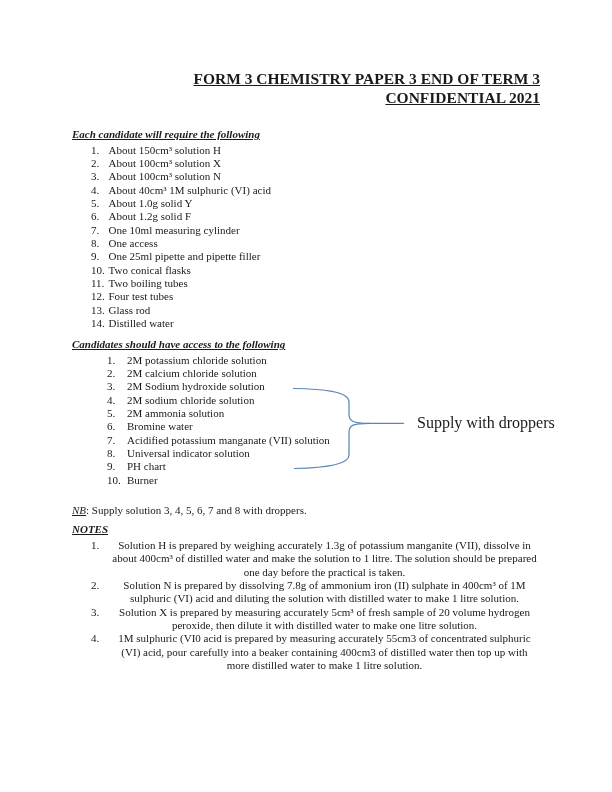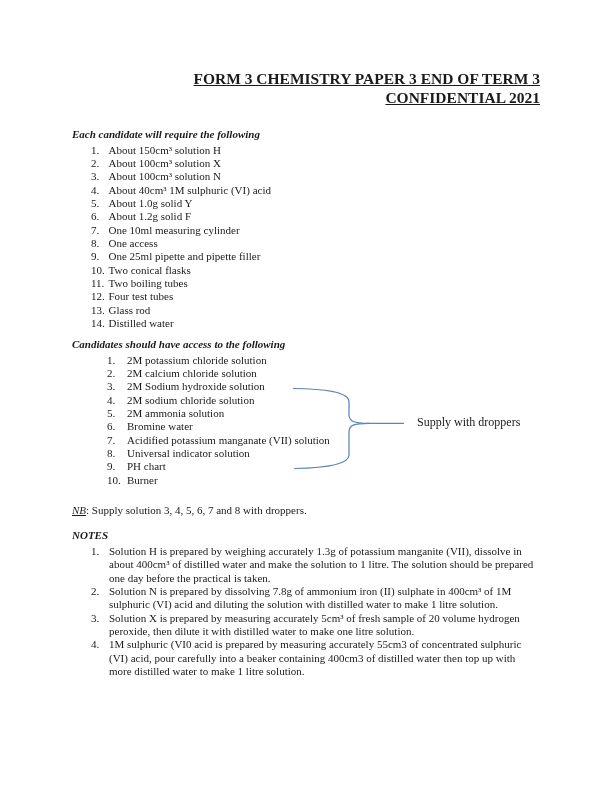--- a/index.html
+++ b/index.html
@@ -4,37 +4,37 @@
 <style>
   html,body { margin:0; padding:0; background:#ffffff; }
   .page {
     position:relative; width:612px; height:792px; background:#ffffff;
     color:#1a1a1a; font-family:"Liberation Serif", serif;
     font-size:11px; line-height:13.35px; overflow:hidden;
   }
   .content { position:absolute; left:72px; top:70px; width:468px; }
   .title { text-align:right; font-weight:bold; font-size:15.5px; line-height:18.6px; }
   .title .u { text-decoration:underline; }
-  .sec-heading { font-weight:bold; font-style:italic; }
+  .sec-heading { font-weight:bold; font-style:italic; text-decoration:underline; }
   .h-a { margin-top:21px; }
   .h-b { margin-top:8px; }
-  .h-notes { margin-top:12px; }
+  .h-notes { margin-top:6px; }
   .list { margin-top:2px; }
   .row { display:flex; align-items:flex-start; }
   .l1 .row { padding-left:19px; }
   .l1 .num { width:17.5px; flex:none; }
   .l2 .row { padding-left:35px; }
   .l2 .num { width:20px; flex:none; }
   .notes .row { padding-left:19px; }
   .notes .num { width:18px; flex:none; }
-  .notes .txt { width:434px; }
+  .notes .txt { width:434px;text-align:center; }
   .nb-line { margin-top:17px; }
   .nb-label { font-weight:normal; font-style:italic; text-decoration:underline; }
   .brace-layer { position:absolute; left:0; top:0; width:612px; height:792px; pointer-events:none; }
-  .annotation-label { position:absolute; left:417px; top:416px; font-size:12px; line-height:13.35px; }
+  .annotation-label { position:absolute; left:417px; top:416px; font-size:16px; line-height:13.35px; }
 </style>
 </head>
 <body>
 
 <div class="page">
 
   <svg class="brace-layer" viewBox="0 0 612 792">
     <path d="M 293.5 388.5 C 322 389, 349 391, 349 402 L 349 414.5 C 349 421.3, 353.5 423.3, 369 423.3 L 403.5 423.3" fill="none" stroke-width="1.25" stroke-linecap="round" stroke="#5b87b8"></path>
     <path d="M 294.5 468.5 C 322 468, 349 465.5, 349 455 L 349 432 C 349 425.3, 353.5 423.3, 369 423.3" fill="none" stroke-width="1.25" stroke-linecap="round" stroke="#5b87b8"></path>
   </svg>

